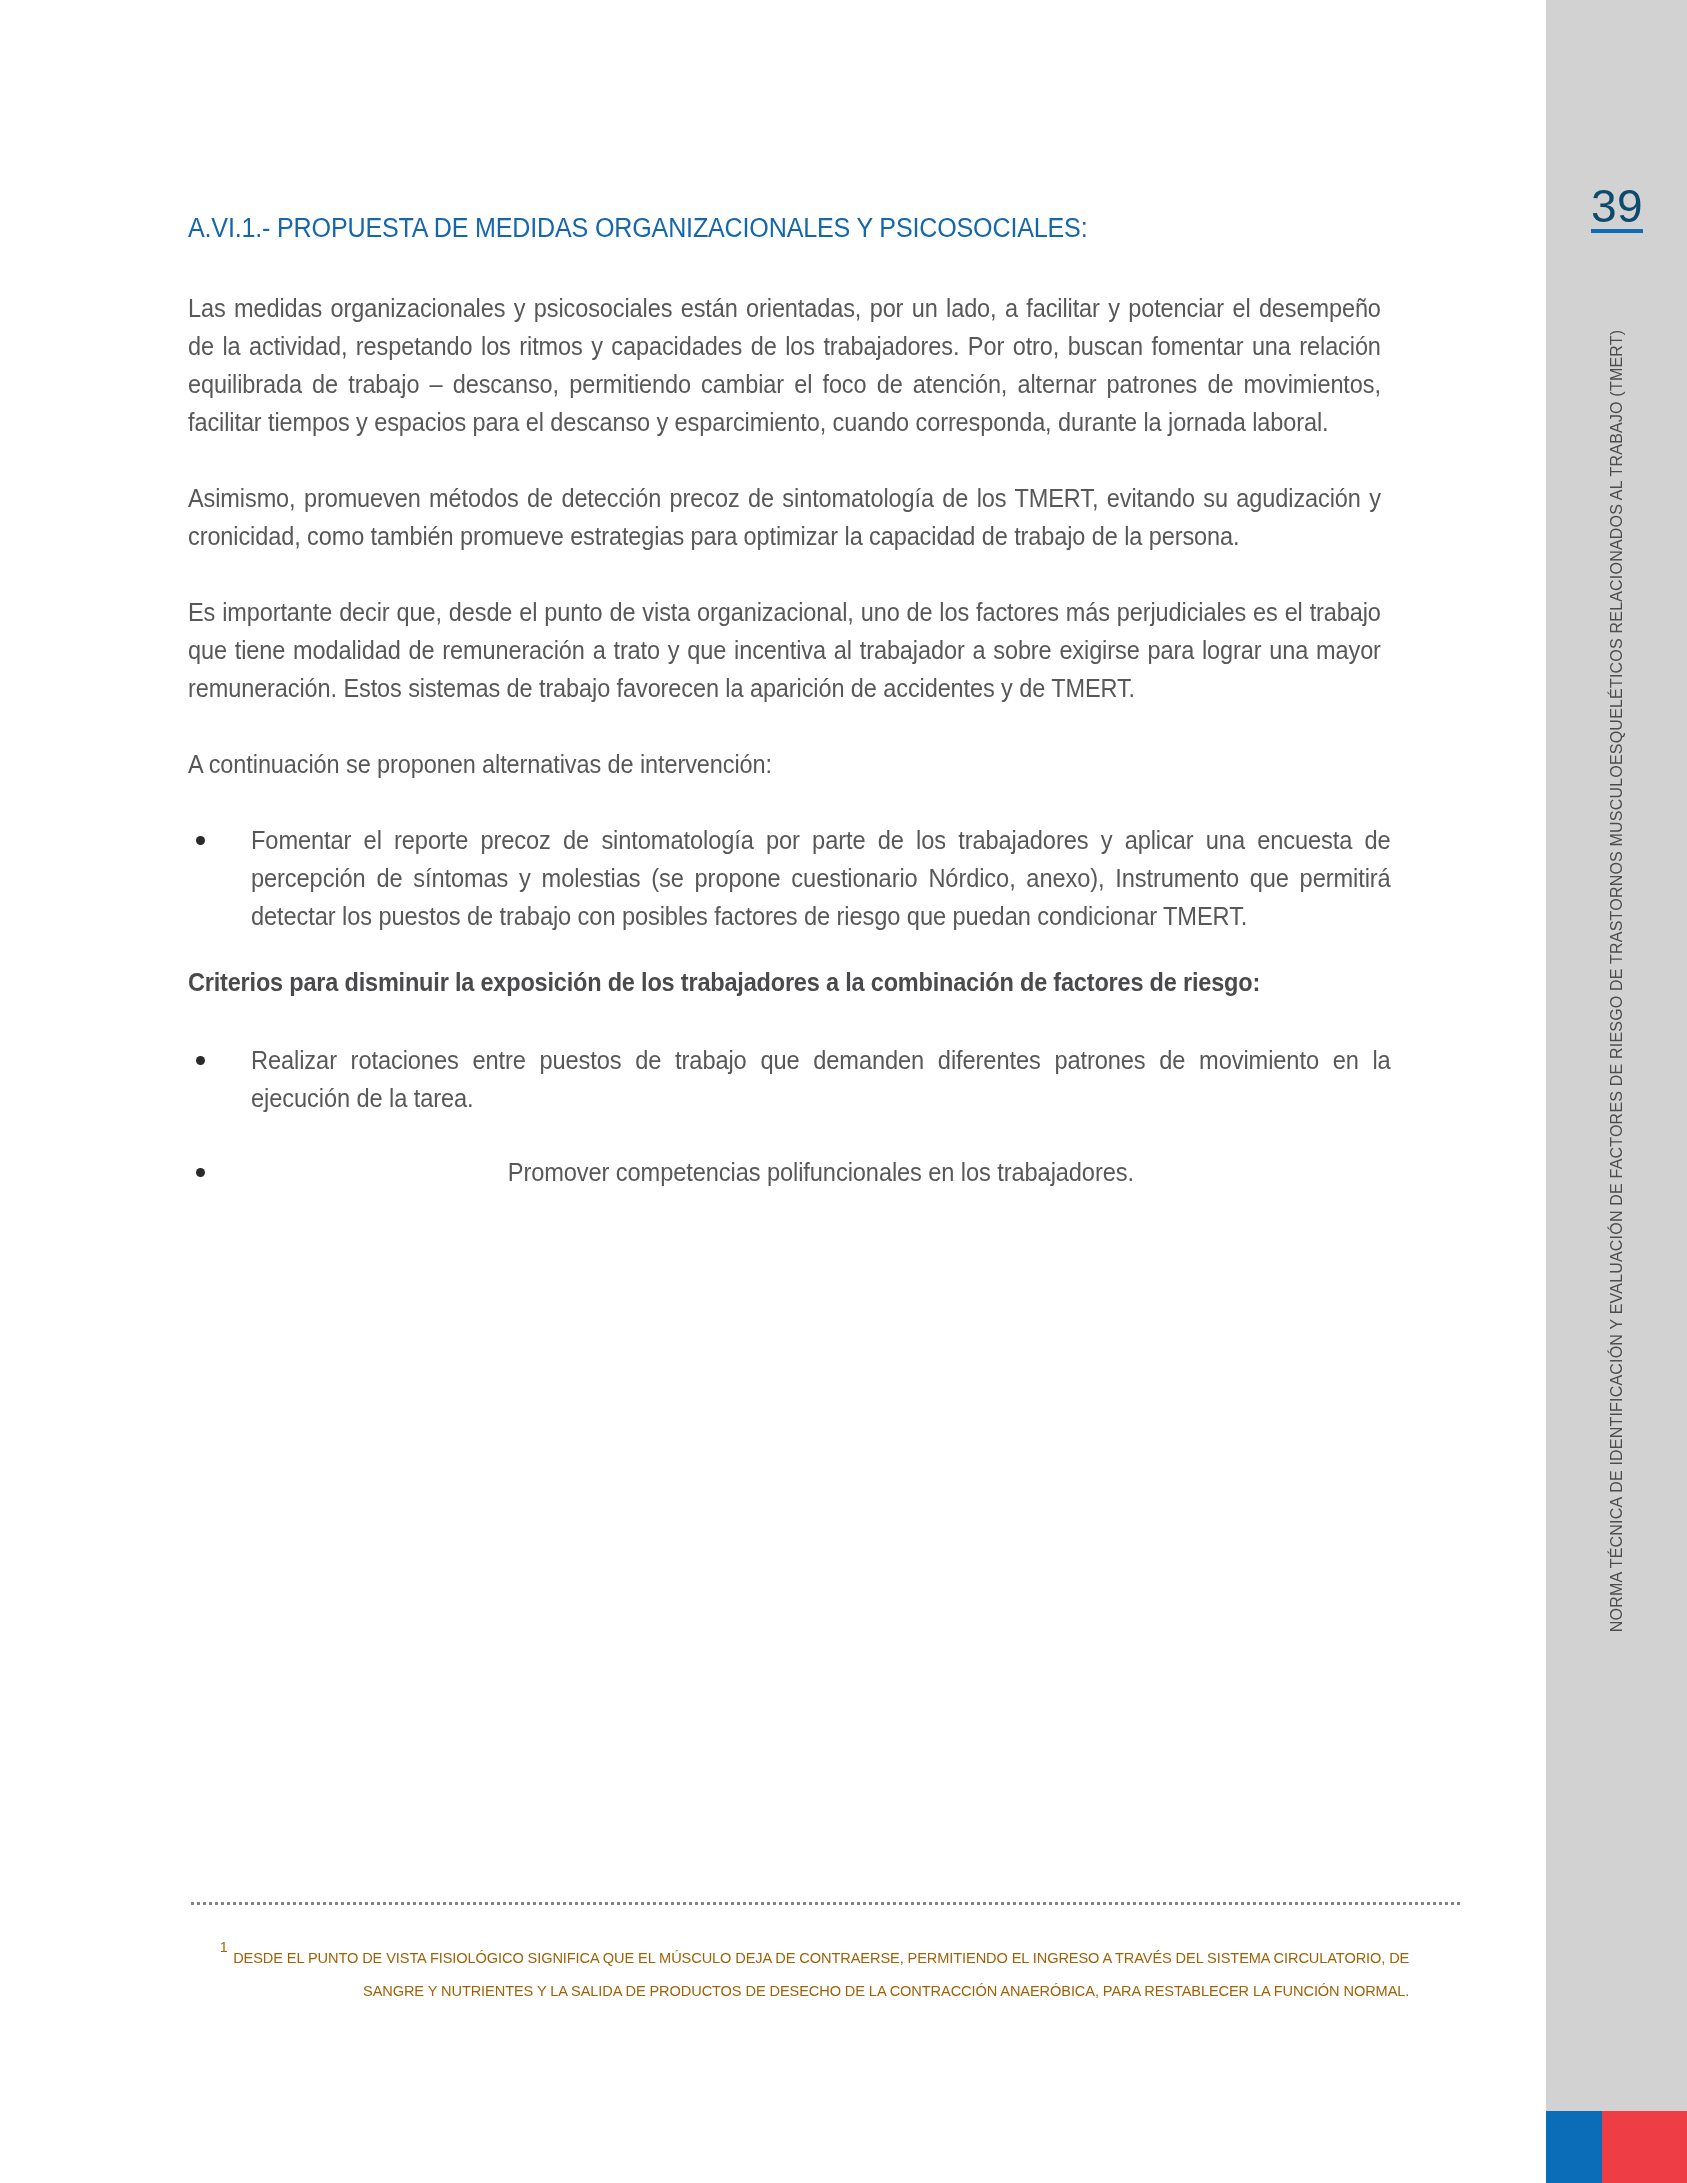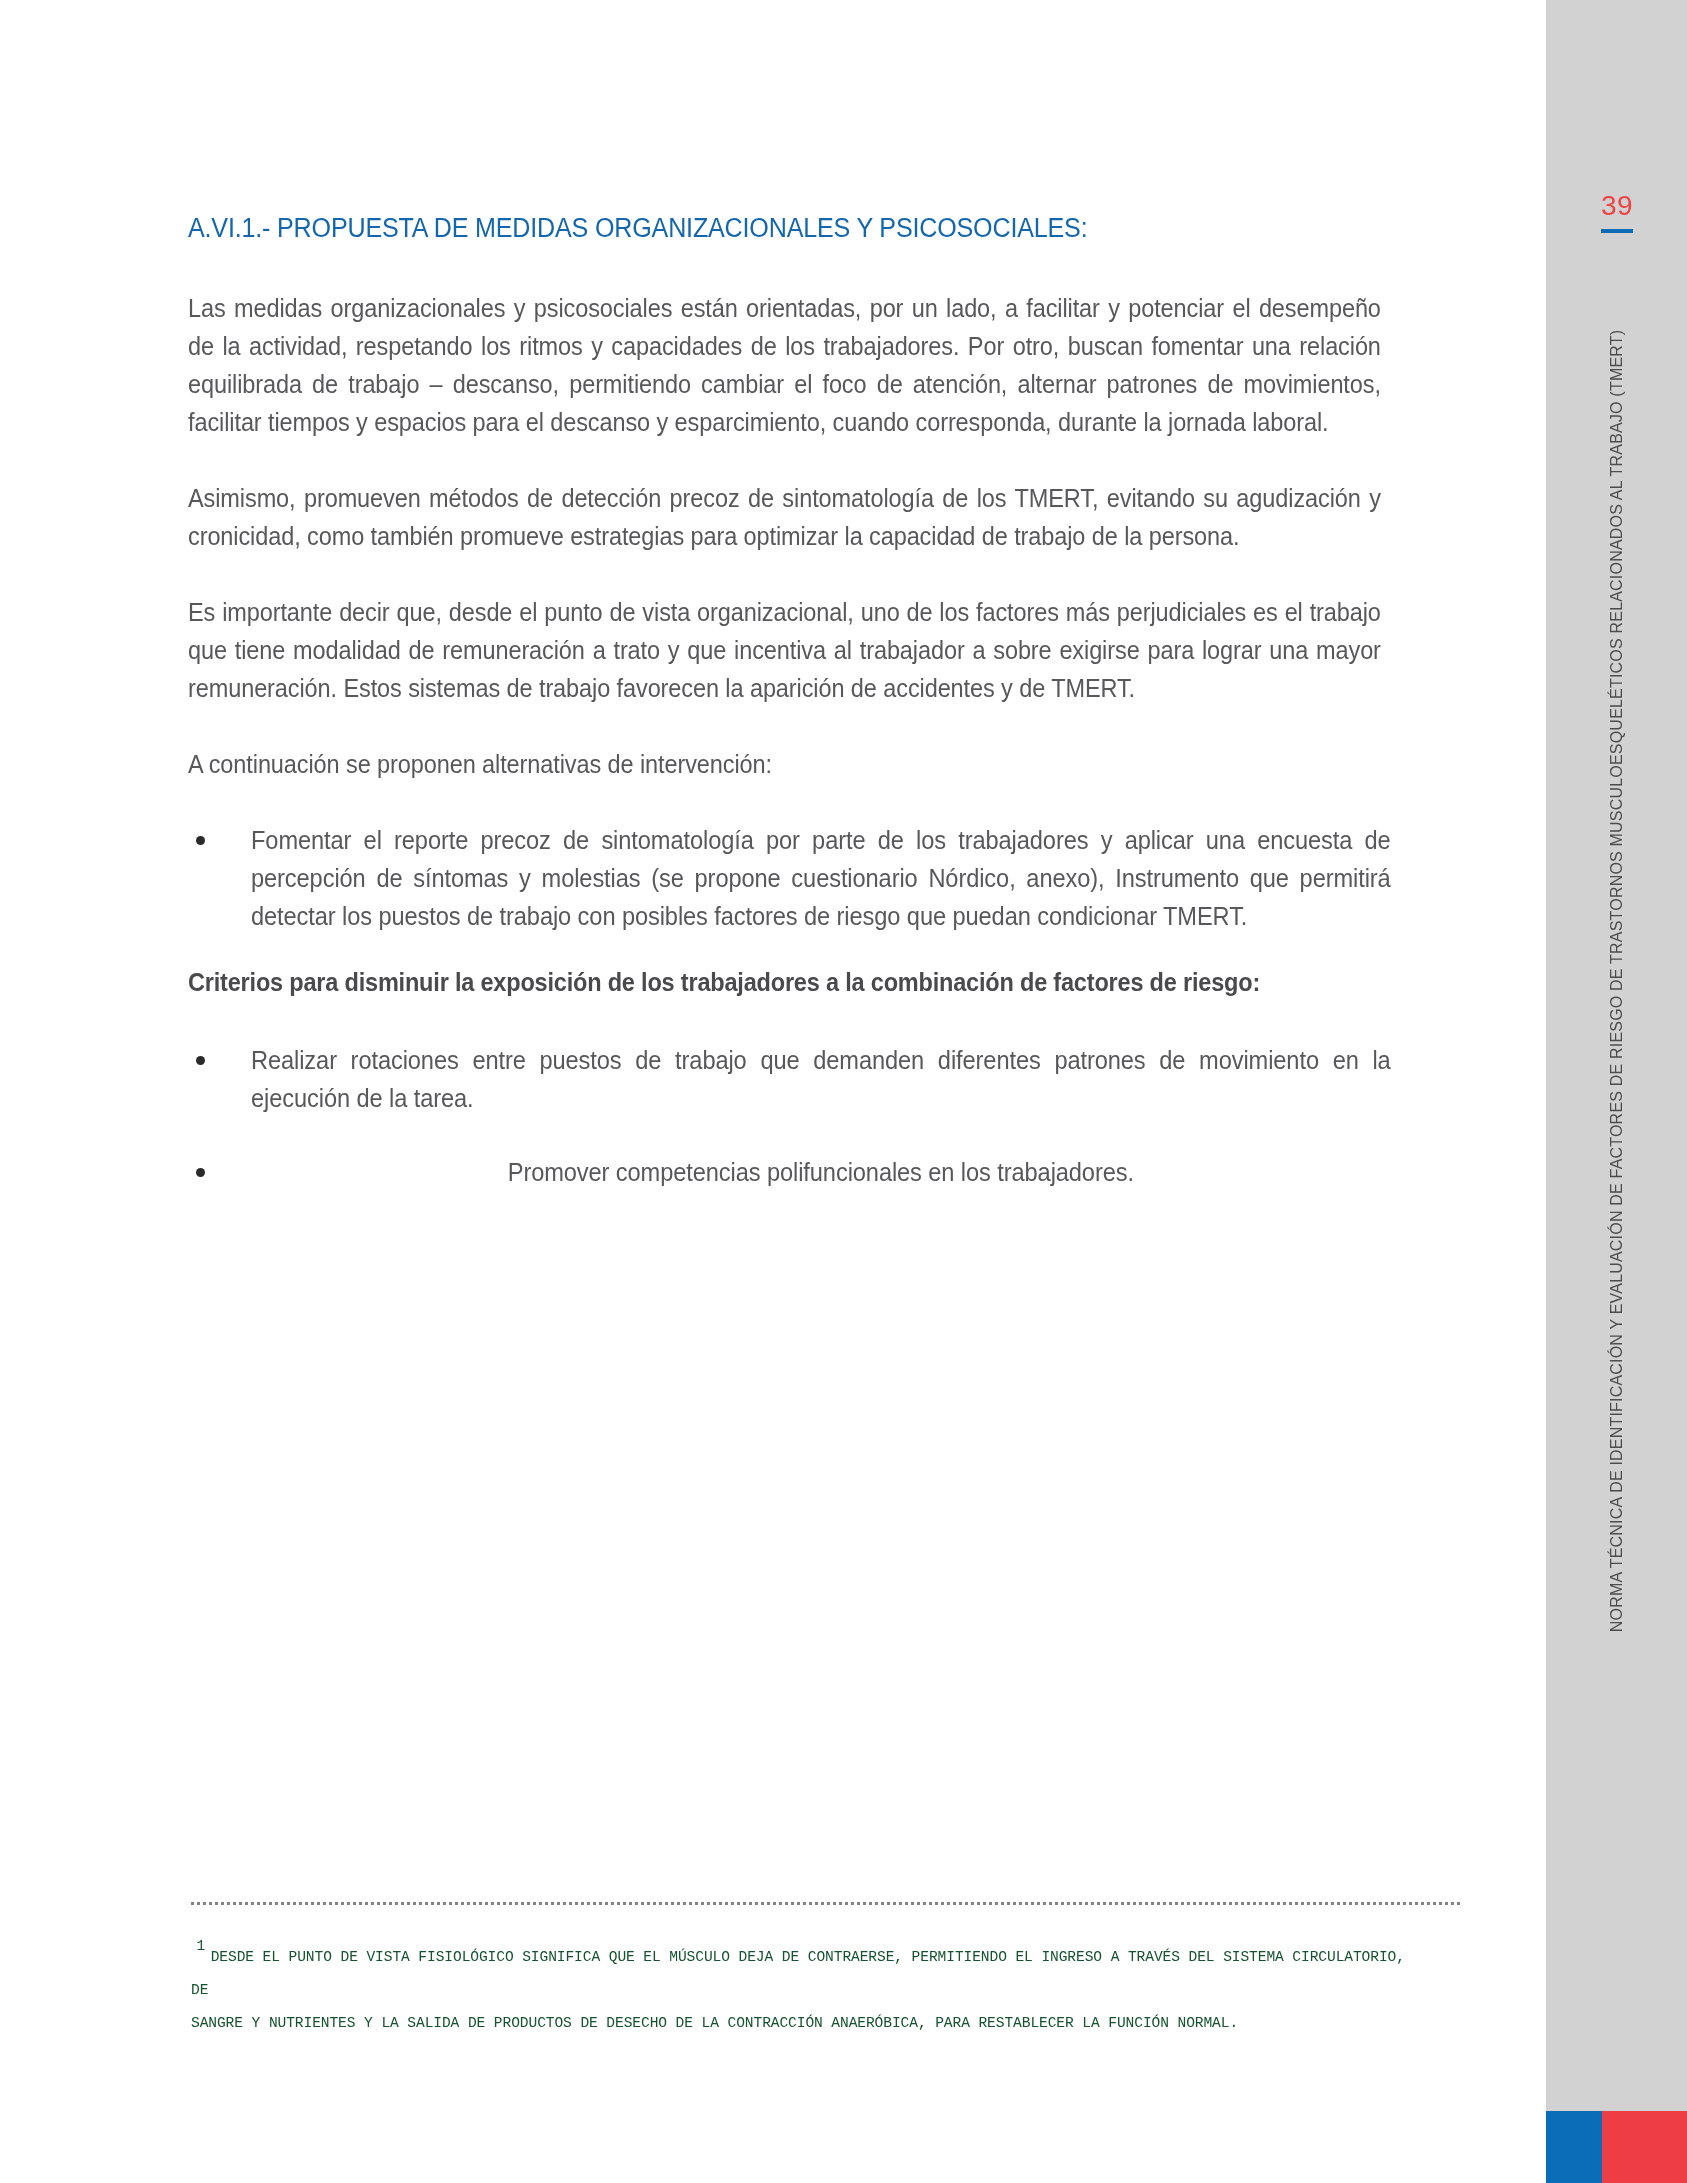--- a/index.html
+++ b/index.html
@@ -35,22 +35,22 @@
 
   #folio {
     position: absolute;
     top: 188px;
     left: 1546px;
     width: 142px;
     text-align: center;
   }
   #folio .folio-num {
     display: inline-block;
-    color: #ef4444;
-    font-size: 28px;
+    color: #0c4a6e;
+    font-size: 46px;
     line-height: 36px;
     letter-spacing: 0.4px;
     padding-bottom: 5px;
     border-bottom: 4.1px solid #0f6cb6;
   }
 
   #rail-caption {
     position: absolute;
     left: 1546px;
     top: 0;
@@ -184,27 +184,26 @@
     top: 1902px;
     width: 1269px;
   }
   #footnote-rule {
     height: 0;
     border-top: 3.3px dotted #6e6e70;
     opacity: 0.85;
     margin-bottom: 25px;
   }
   #footnote-body {
-    color: #14532d;
+    color: #a16207;
     font-size: 15.2px;
     line-height: 33px;
     letter-spacing: -0.1px;
     font-stretch: condensed;
-    text-align: left;
-    font-family: Liberation Mono, monospace;
+    text-align: right;
   }
   #footnote-body .fn-marker {
     font-size: 15px;
     vertical-align: 10.7px;
     margin-right: 5.8px;
     margin-left: 5.8px;
   }
   #footnote-body .fn-line {
     display: block;
     transform: scaleX(0.96);

